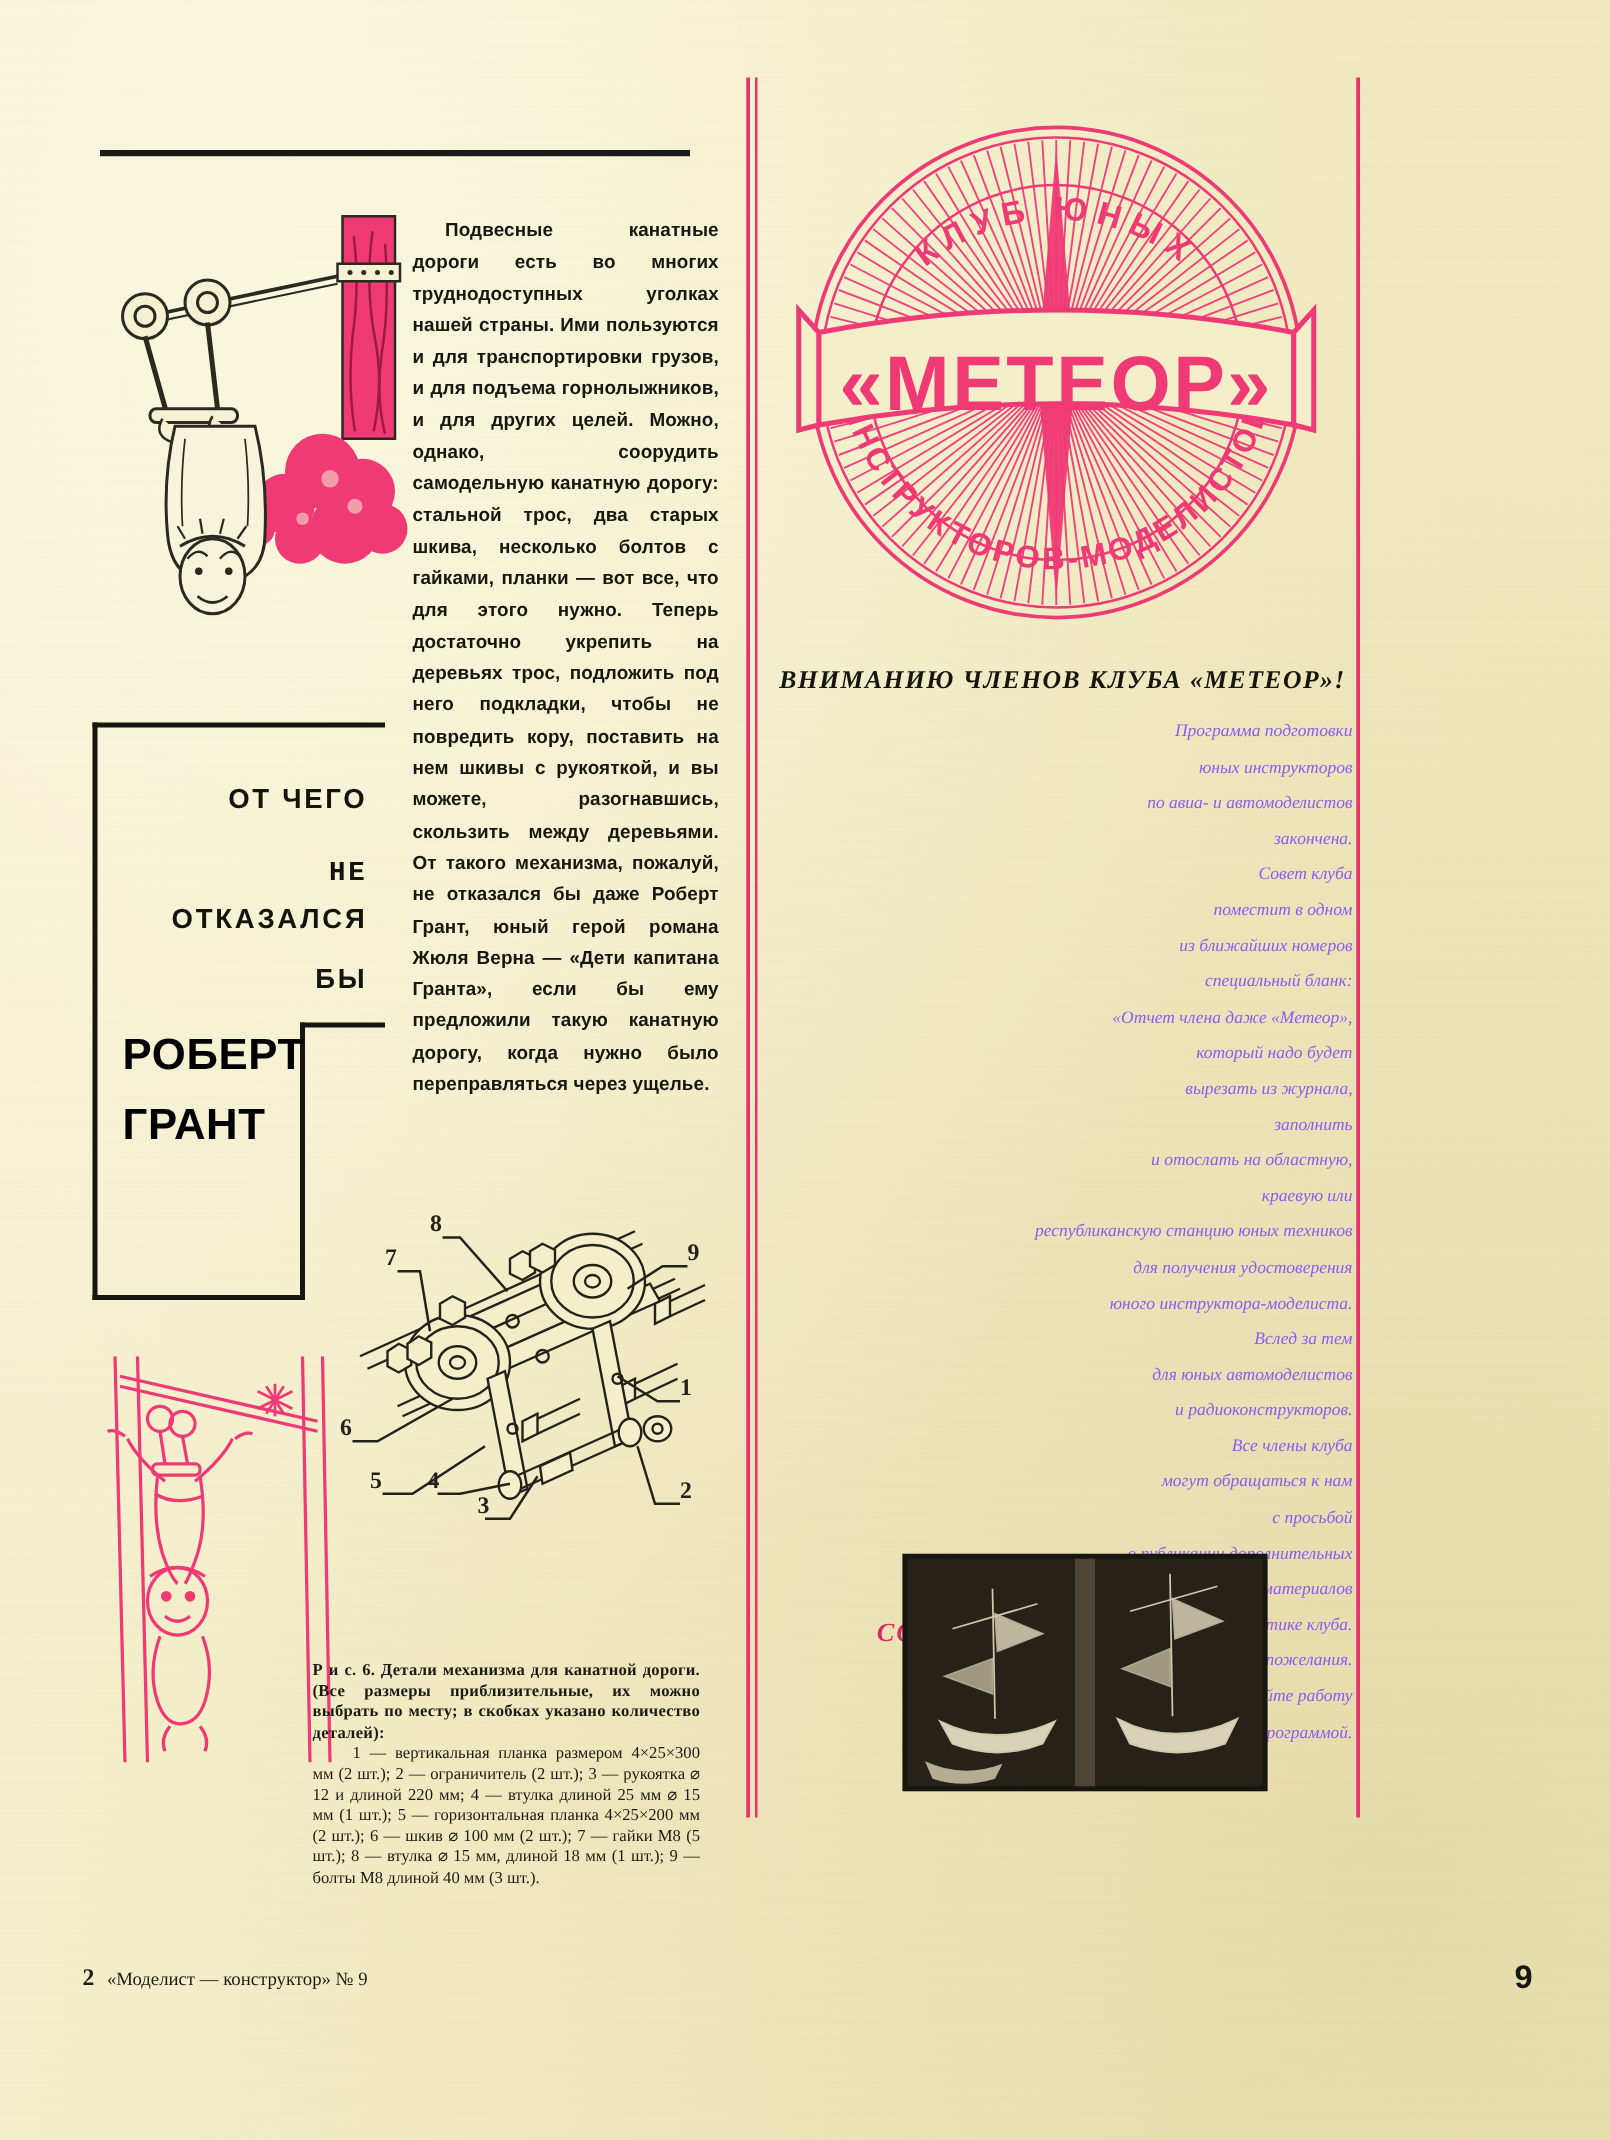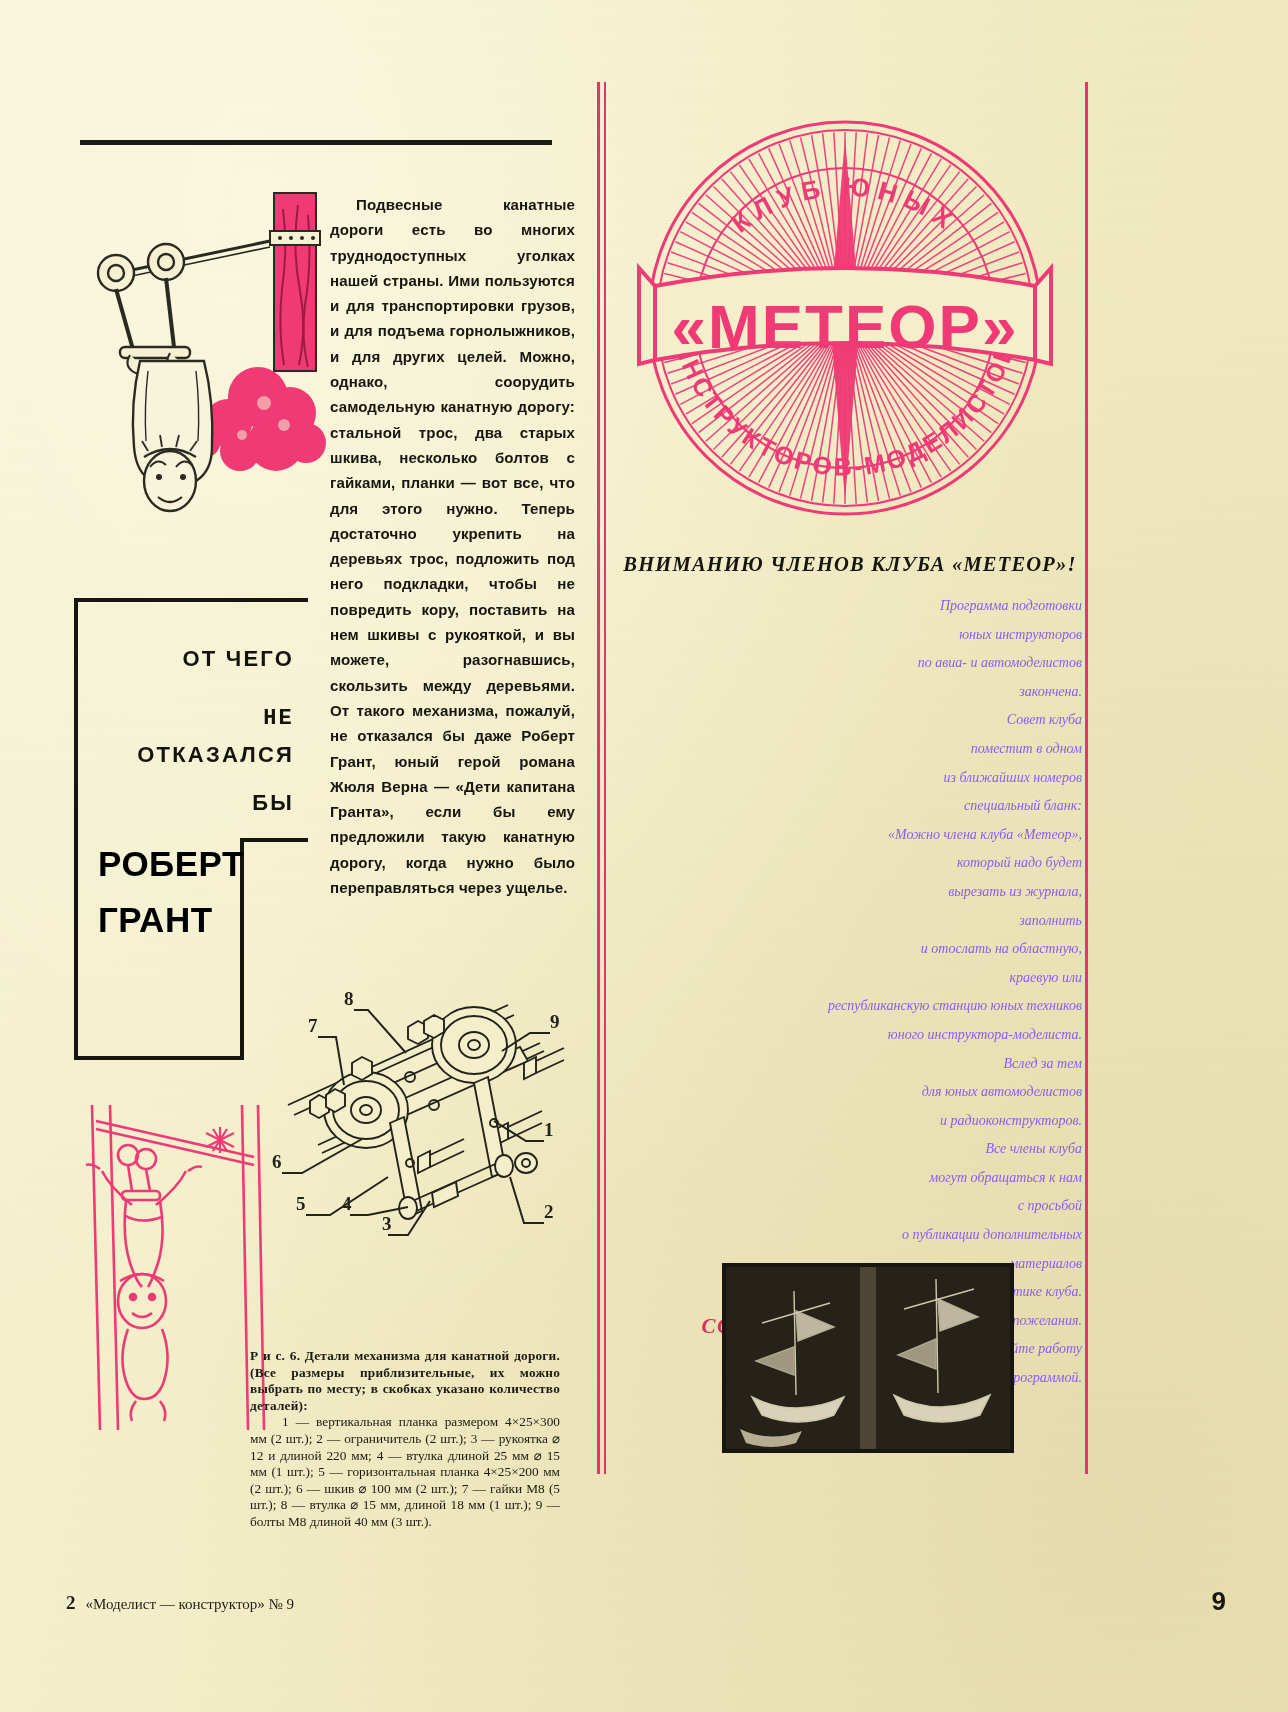--- a/index.html
+++ b/index.html
@@ -19,21 +19,21 @@
       radial-gradient(ellipse at 86% 88%, rgba(206,190,132,.30), rgba(206,190,132,0) 60%),
       linear-gradient(100deg,#f6f1d2 0%,#f2ecc4 45%,#efe8bd 100%);
     pointer-events:none;
   }
   .grain{
     position:absolute;inset:0;opacity:.16;pointer-events:none;
     background-image:
       repeating-linear-gradient(0deg, rgba(160,140,80,.10) 0 1px, rgba(0,0,0,0) 1px 3px),
       repeating-linear-gradient(90deg, rgba(160,140,80,.07) 0 1px, rgba(0,0,0,0) 1px 4px);
   }
-  .page{position:absolute;inset:0;margin-top:20px;}
+  .page{position:absolute;inset:0;}
 
   
   .vrule{position:absolute;background:#e8336b;}
   #vrule-left{left:597px;top:62px;width:3px;height:1392px;}
   #vrule-left2{left:604px;top:62px;width:2px;height:1392px;}
   #vrule-right{left:1085px;top:62px;width:3px;height:1392px;}
 
   
   #top-rule{position:absolute;left:80px;top:120px;width:472px;height:5px;background:#1a1a16;}
 
@@ -533,27 +533,28 @@
   <div id="attention-heading">ВНИМАНИЮ ЧЛЕНОВ КЛУБА «МЕТЕОР»!</div>
   <div id="club-message">
       <div>Программа подготовки</div>
       <div>юных инструкторов</div>
       <div>по авиа- и автомоделистов</div>
       <div>законченa.</div>
       <div>Совет клуба</div>
       <div>поместит в одном</div>
       <div>из ближайших номеров</div>
       <div>специальный бланк:</div>
-      <div>«Можно члена клуба «Метеор»,</div>
+      <div>«Отчет члена даже «Метеор»,</div>
       <div>который надо будет</div>
       <div>вырезать из журнала,</div>
       <div>заполнить</div>
       <div>и отослать на областную,</div>
       <div>краевую или</div>
       <div>республиканскую станцию юных техников</div>
+      <div>для получения удостоверения</div>
       <div>юного инструктора-моделиста.</div>
       <div>Вслед за тем</div>
       <div>для юных автомоделистов</div>
       <div>и радиоконструкторов.</div>
       <div>Все члены клуба</div>
       <div>могут обращаться к нам</div>
       <div>с просьбой</div>
       <div>о публикации дополнительных</div>
       <div>материалов</div>
       <div>по тематике клуба.</div>

